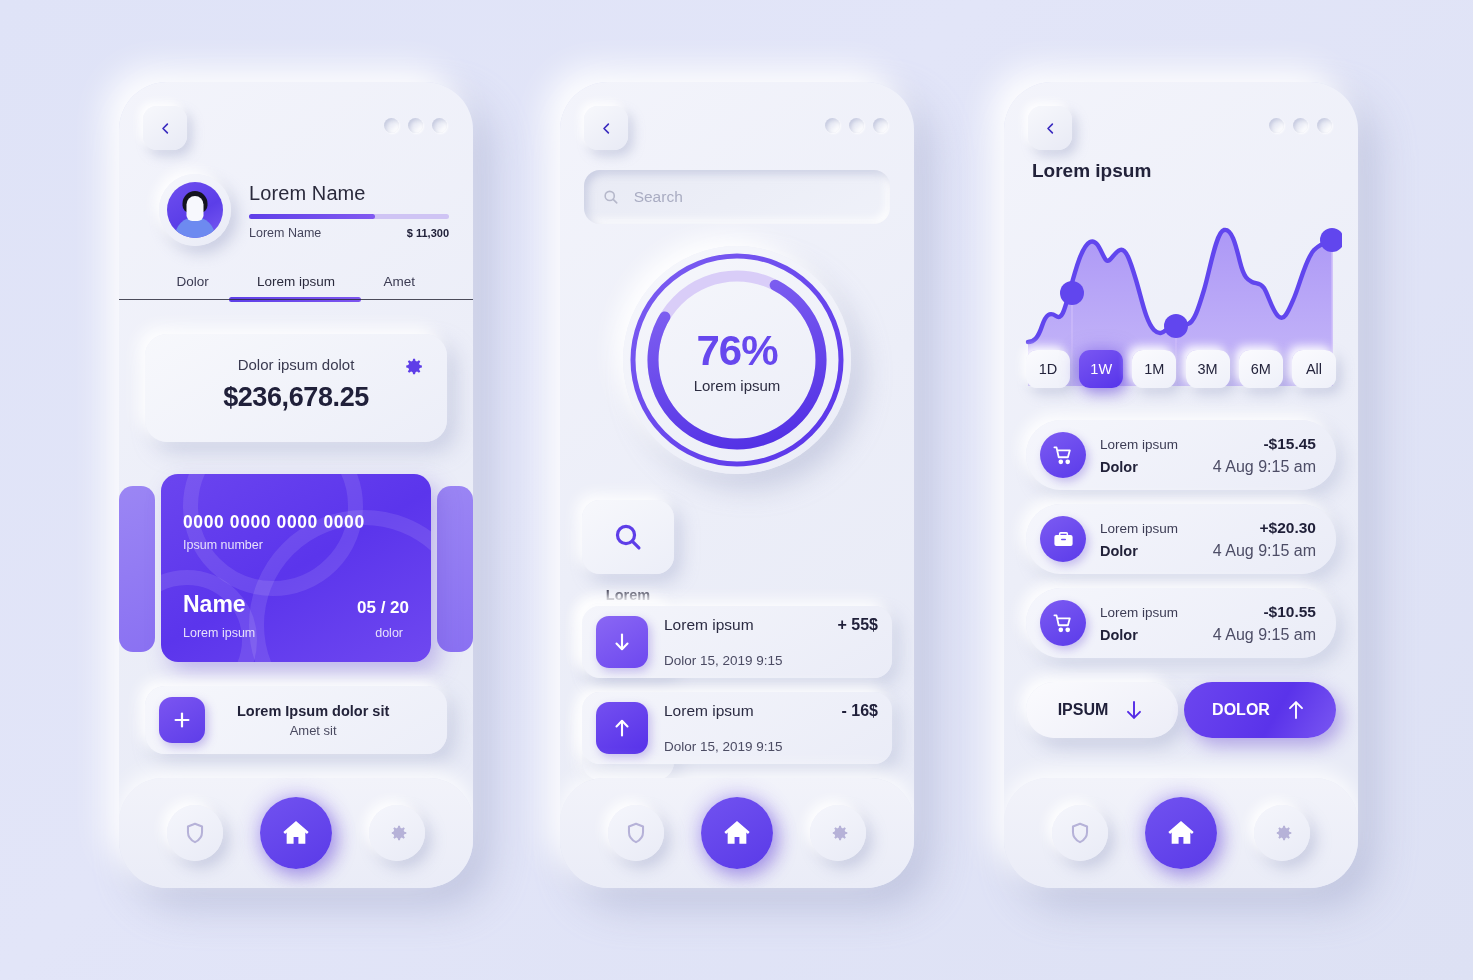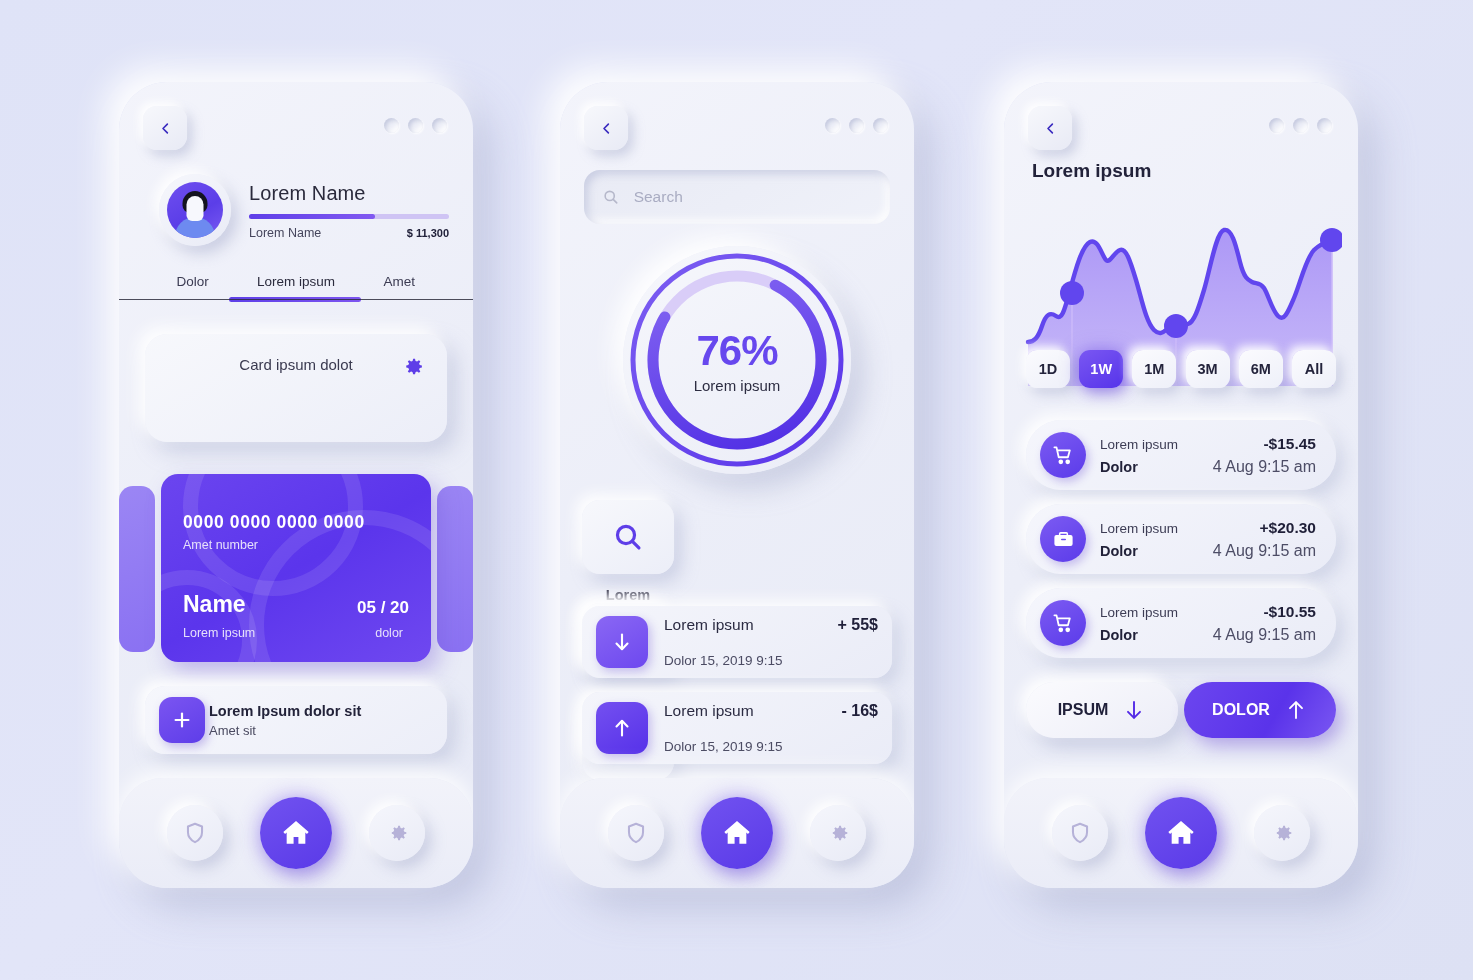--- a/index.html
+++ b/index.html
@@ -172,21 +172,21 @@
                 8px 9px 20px rgba(150,158,196,0.35);
     cursor: pointer;
   }
   .add-sq {
     width: 46px; height: 46px; border-radius: 13px;
     background: linear-gradient(150deg,#7b55f1,#5e3de9);
     display: flex; align-items: center; justify-content: center;
     box-shadow: 3px 4px 10px rgba(110,80,210,0.35);
   }
   .add-sq svg { width: 22px; height: 22px; }
-  .add-txt { margin-left: 4px; }
+  .add-txt { margin-left: 32px; text-align: center; }
   .add-t1 { font-size: 14.5px; font-weight: bold; color: #23233a; }
   .add-t2 { font-size: 13px; color: #4a4a60; margin-top: 4px; }
 
   
   .bottomnav {
     position: absolute; bottom: 0; left: 0; right: 0; height: 110px;
     border-radius: 44px 44px 48px 48px;
     background: linear-gradient(180deg,#f2f3fa 0%, #eaecf7 100%);
     box-shadow: 0 -8px 20px rgba(255,255,255,0.8);
     display: flex; align-items: center; justify-content: space-around;
@@ -289,21 +289,21 @@
   }
   .graph-wrap svg { width: 100%; height: 100%; display: block; }
 
   .ranges {
     position: absolute; top: 268px; left: 22px; right: 22px;
     display: flex; justify-content: space-between;
   }
   .range {
     width: 44px; height: 38px; border-radius: 11px;
     display: flex; align-items: center; justify-content: center;
-    font-size: 14.5px; font-weight: bold; color: #24243c;
+    font-size: 14.5px; font-weight: normal; color: #24243c;
     background: linear-gradient(150deg,#fbfbfe,#eef0f9);
     box-shadow: -4px -4px 10px rgba(255,255,255,0.95),
                 5px 6px 13px rgba(150,158,196,0.40);
     cursor: pointer;
   }
   .range.active {
     color: #fff;
     background: linear-gradient(150deg,#7a57f2,#5634ea);
     box-shadow: 0 0 18px rgba(110,78,232,0.5),
                 4px 6px 14px rgba(110,80,210,0.42);
@@ -401,38 +401,39 @@
       <div class="tab-list">
         <div class="tab">Dolor</div>
         <div class="tab active">Lorem ipsum</div>
         <div class="tab">Amet</div>
       </div>
       <div class="tab-rule"></div>
       <div class="tab-ind"></div>
     </div>
 
     <div class="balance-card">
-      <div class="balance-title">Card ipsum dolot</div>
+      <div class="balance-title">Dolor ipsum dolot</div>
+      <div class="balance-amt">$236,678.25</div>
       <div class="gear-abs">
         <svg viewBox="0 0 24 24" fill="#5e3ee8">
           <path d="M12 8.2a3.8 3.8 0 1 0 0 7.6 3.8 3.8 0 0 0 0-7.6zm0 5.9a2.1 2.1 0 1 1 0-4.2 2.1 2.1 0 0 1 0 4.2z"></path>
           <path d="M21 12.9v-1.8l-2.1-.5a7 7 0 0 0-.6-1.5l1.2-1.8-1.3-1.3-1.8 1.2a7 7 0 0 0-1.5-.6L14.4 4.5h-1.8l-.5 2.1a7 7 0 0 0-1.5.6L8.8 6l-1.3 1.3 1.2 1.8a7 7 0 0 0-.6 1.5l-2.1.5v1.8l2.1.5c.14.53.35 1.03.6 1.5L7.5 16.7l1.3 1.3 1.8-1.2c.47.25.97.46 1.5.6l.5 2.1h1.8l.5-2.1c.53-.14 1.03-.35 1.5-.6l1.8 1.2 1.3-1.3-1.2-1.8c.25-.47.46-.97.6-1.5l2.1-.5z"></path>
         </svg>
       </div>
     </div>
 
     <div class="card-strip">
       <div class="card-side left"></div>
       <div class="card-side right"></div>
       <div class="card-main">
         <span class="card-arc a1"></span>
         <span class="card-arc a2"></span>
         <span class="card-arc a3"></span>
         <div class="card-num">0000 0000 0000 0000</div>
-        <div class="card-numlbl">Amet number</div>
+        <div class="card-numlbl">Ipsum number</div>
         <div class="card-name">Name</div>
         <div class="card-namelbl">Lorem ipsum</div>
         <div class="card-exp">05 / 20</div>
         <div class="card-explbl">dolor</div>
       </div>
     </div>
 
     <div class="add-row">
       <div class="add-sq">
         <svg viewBox="0 0 24 24" fill="none" stroke="#fff" stroke-width="2.4" stroke-linecap="round">

